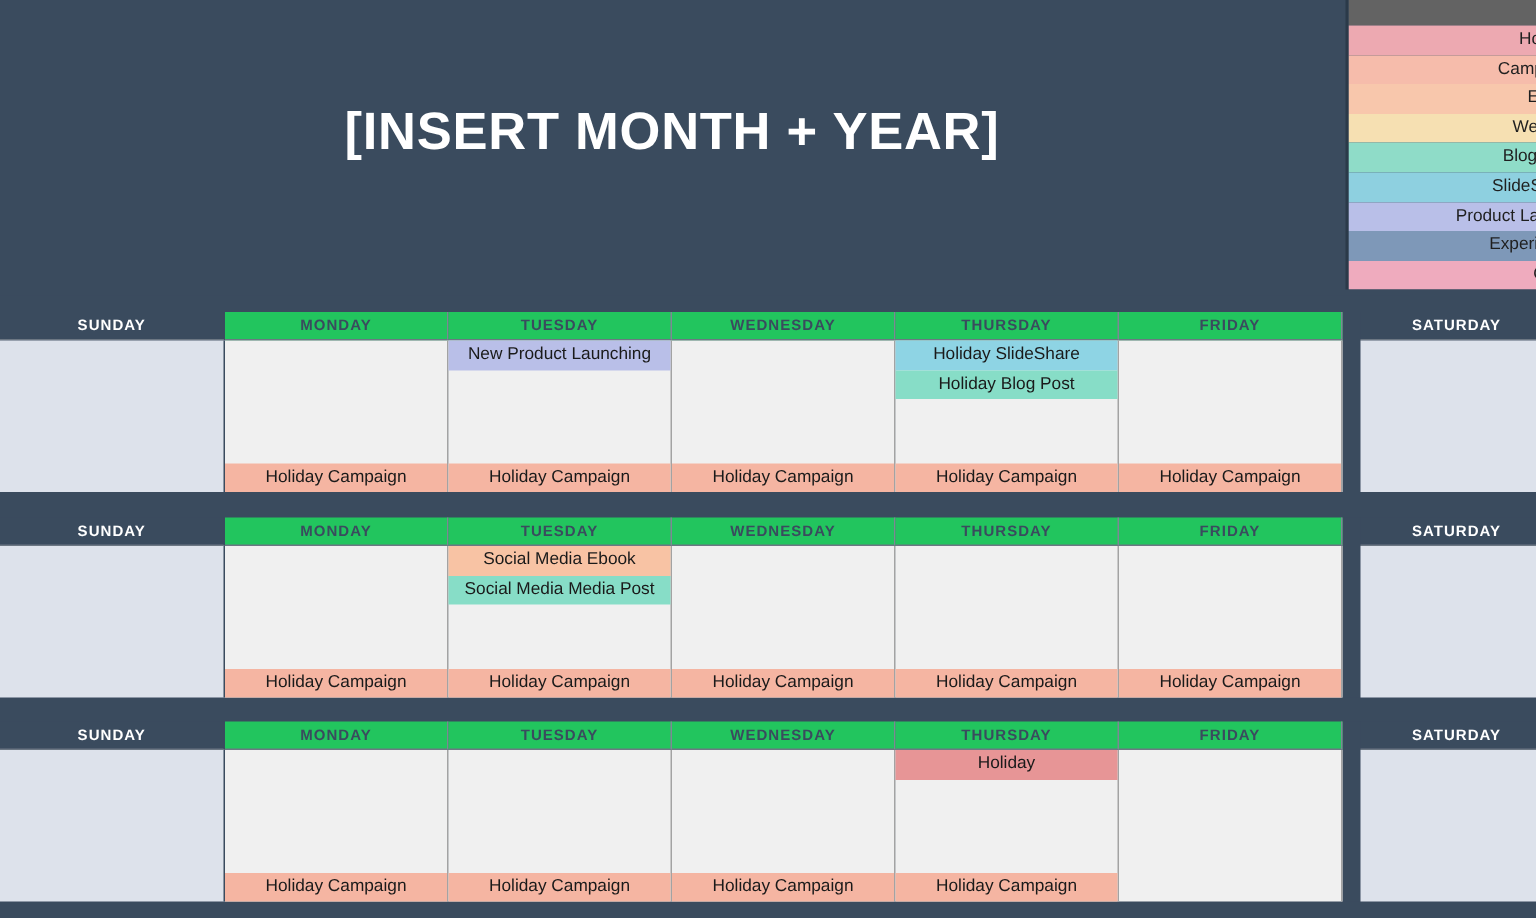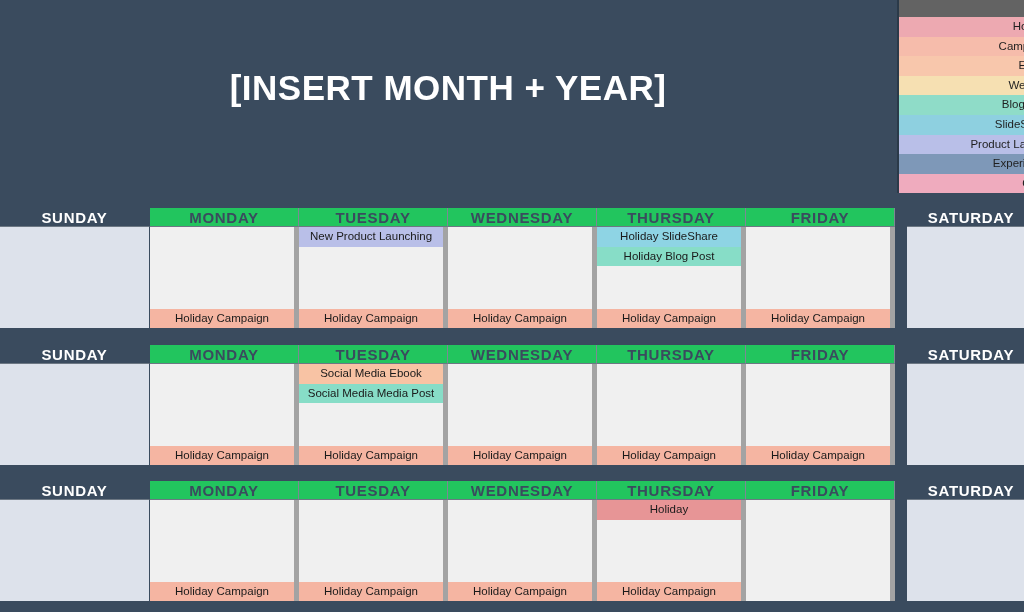--- a/index.html
+++ b/index.html
@@ -79,39 +79,39 @@
 
   .dayhdr-row, .body-row {
     display: flex;
     width: 1024px;
   }
 
   .dayhdr {
     height: 19px;
     line-height: 19px;
     text-align: center;
-    font-size: 15px;
+    font-size: 10px;
     font-weight: bold;
     letter-spacing: 0.7px;
     border-right: 1px solid #7d8894;
     border-bottom: 1px solid #6c7783;
   }
   .dayhdr.weekday {
     background: #22c55e;
     color: #3a4b5e;
   }
   .dayhdr.weekend {
     background: #3a4b5e;
     color: #ffffff;
     border-right: 1px solid #3a4b5e;
   }
 
   .daycell {
     position: relative;
-    border-right: 5px solid #a3a3a3;
+    border-right: 1px solid #a3a3a3;
   }
   .daycell.weekday { background: #f0f0f0; }
   .daycell.weekend { background: #dde2eb; border-right: 1px solid #3a4b5e; }
 
   .evt {
     width: 100%;
     height: 19.5px;
     line-height: 19.5px;
     text-align: center;
     font-size: 11.5px;

